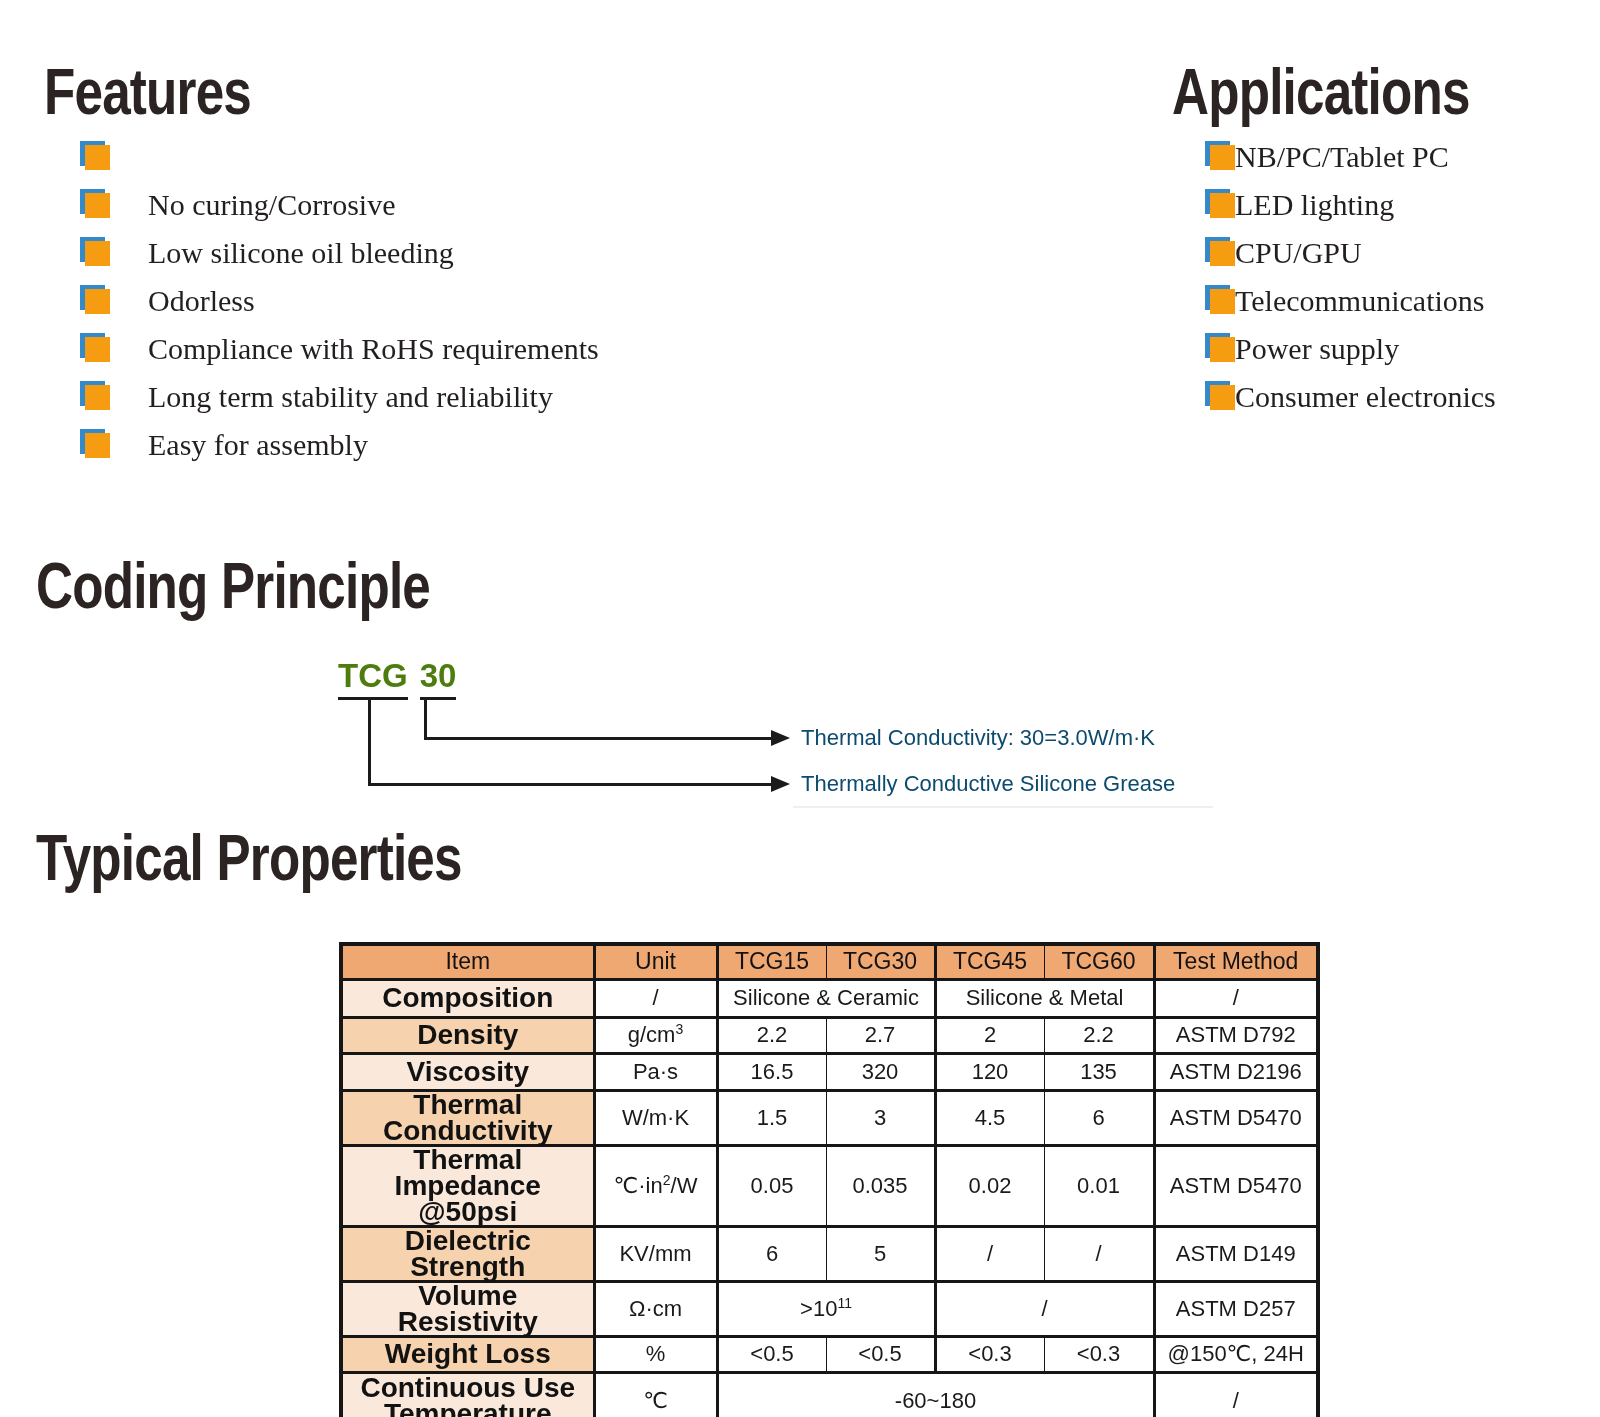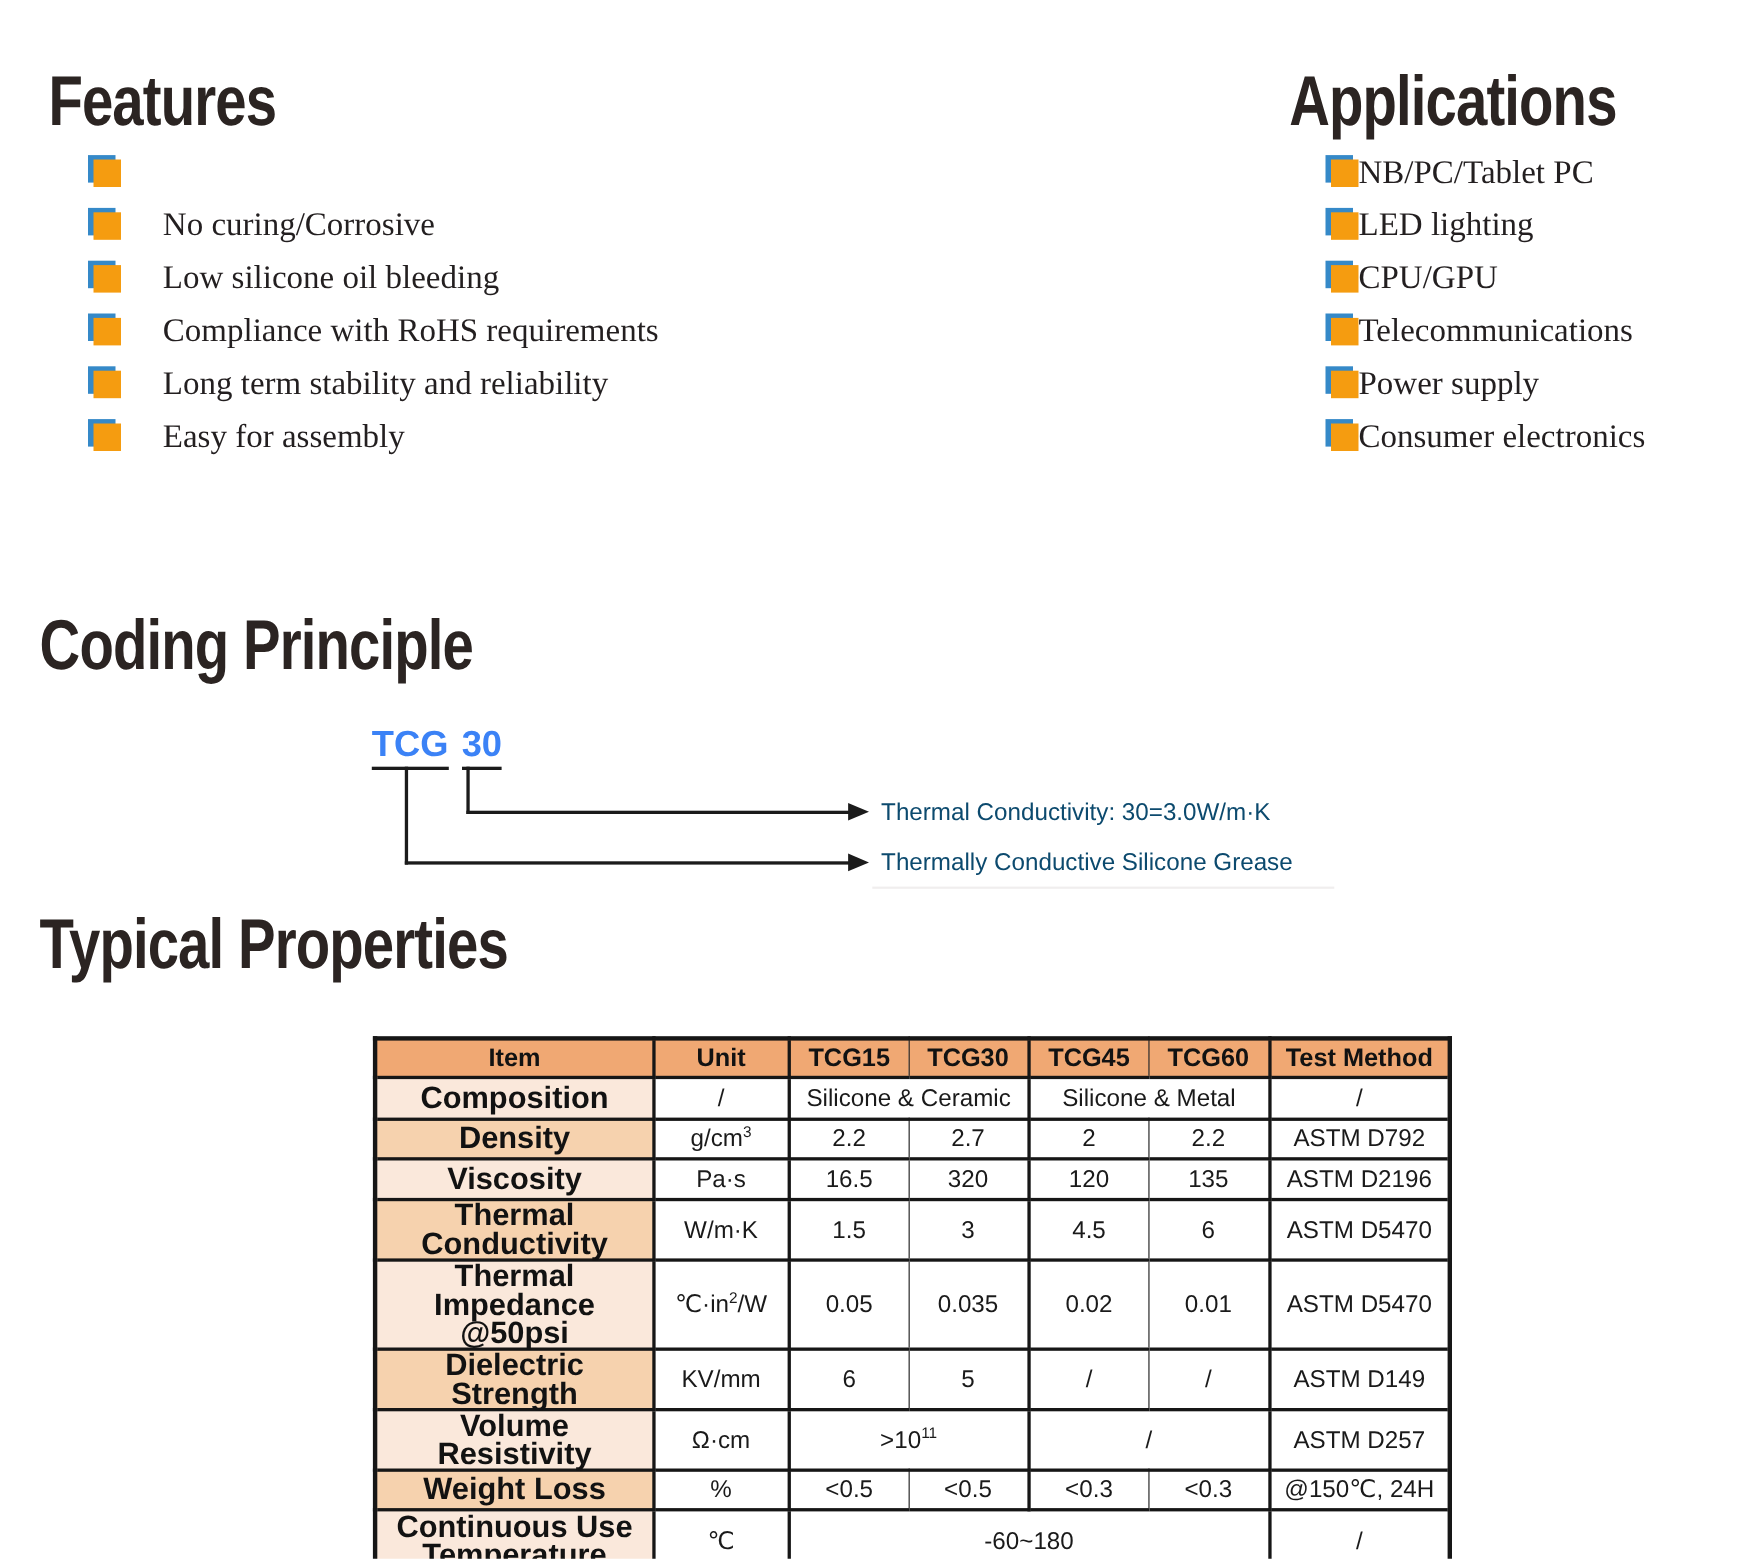--- a/index.html
+++ b/index.html
@@ -20,21 +20,21 @@
   .blist{list-style:none;margin:0;padding:0;}
   .blist li{height:48px;display:flex;align-items:center;}
   .bullet{
     width:25px;height:25px;background:#F59C10;flex:0 0 25px;
     box-shadow:-5px -4px 0 #3589C8;
   }
   .feat-text{font:30px "Liberation Serif","DejaVu Serif",serif;color:#231f20;margin-left:38px;white-space:nowrap;}
   .app-text{font:30px "Liberation Serif","DejaVu Serif",serif;color:#231f20;white-space:nowrap;}
 
   
-  .code-text{font:700 33px "Liberation Sans",sans-serif;color:#3b82f6;white-space:nowrap;line-height:36px;}
+  .code-text{font:700 33px "Liberation Sans",sans-serif;color:#4d7c0f;white-space:nowrap;line-height:36px;}
   .code-text .seg{border-bottom:3px solid #1b1b1b;padding-bottom:3px;}
   .code-text .seg+.seg{margin-left:12px;}
   .dline{background:#1b1b1b;}
   .arrow-right{
     width:0;height:0;border-top:8px solid transparent;border-bottom:8px solid transparent;
     border-left:19px solid #1b1b1b;
   }
   .dlabel{font:22px "Liberation Sans","DejaVu Sans",sans-serif;color:#0c4a6e;line-height:26px;white-space:nowrap;}
   .faint-rule{background:#f0eeee;height:2px;}
 
@@ -43,41 +43,45 @@
     border-collapse:collapse;table-layout:fixed;width:977px;
     border:4px solid #161616;
     font-family:"Liberation Sans","DejaVu Sans",sans-serif;
   }
   table.props td{
     border:3px solid #161616;text-align:center;vertical-align:middle;
     font-size:22px;color:#1a1a1a;padding:0 2px;background:#ffffff;
   }
   table.props td.br-thin{border-right-width:1px;}
   table.props td.bl-thin{border-left-width:1px;}
-  table.props tr.hdr td{background:#F0A873;font-weight:700;font-size:23px;color:#121212;}
+  table.props tr.hdr td{background:#F0A873;font-weight:400;font-size:23px;color:#121212;}
   table.props td.item{font-weight:700;font-size:28px;color:#121212;line-height:26px;}
   table.props td.light{background:#FAE8DB;}
   table.props td.dark{background:#F6D2AE;}
   table.props sup{font-size:14px;line-height:0;}
 </style>
 </head>
 <body>
 
 <h1 class="abs h-big" style="left:44px;top:54px;margin:0;">Features</h1>
 <ul class="abs blist" style="left:85px;top:133px;">
   <li>
       <span class="bullet"></span>
     </li>
   <li>
       <span class="bullet"></span>
       <span class="feat-text">No curing/Corrosive</span>
     </li>
   <li>
       <span class="bullet"></span>
       <span class="feat-text">Low silicone oil bleeding</span>
+    </li>
+  <li>
+      <span class="bullet"></span>
+      <span class="feat-text">Odorless</span>
     </li>
   <li>
       <span class="bullet"></span>
       <span class="feat-text">Compliance with RoHS requirements</span>
     </li>
   <li>
       <span class="bullet"></span>
       <span class="feat-text">Long term stability and reliability</span>
     </li>
   <li>

